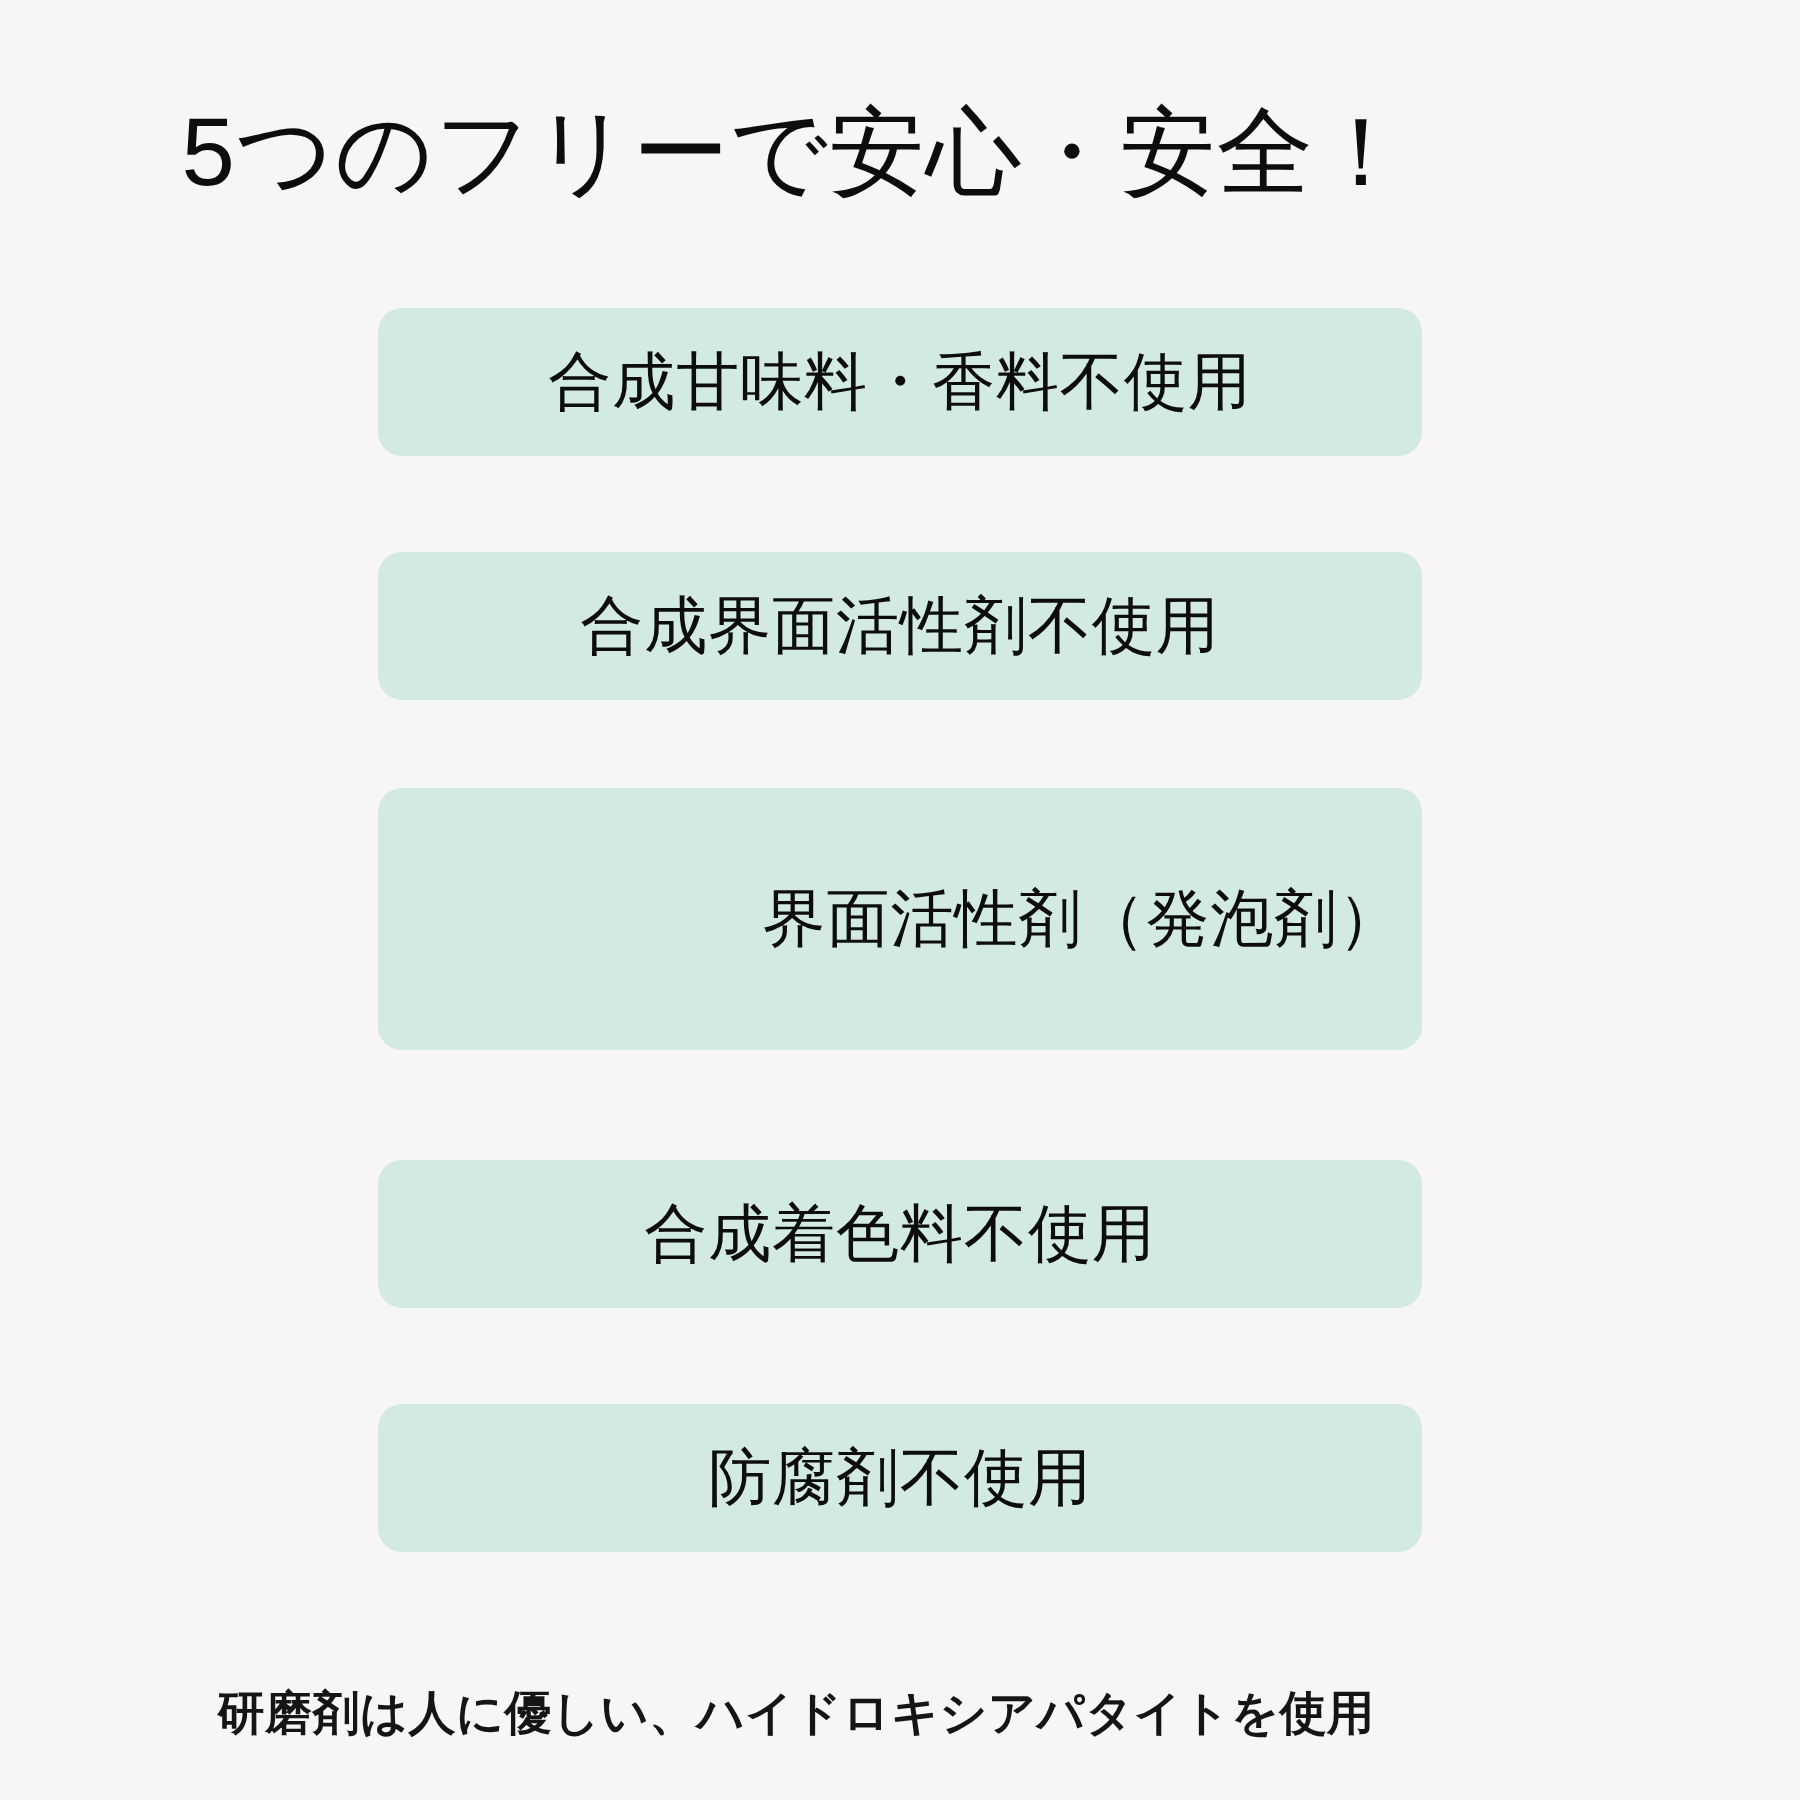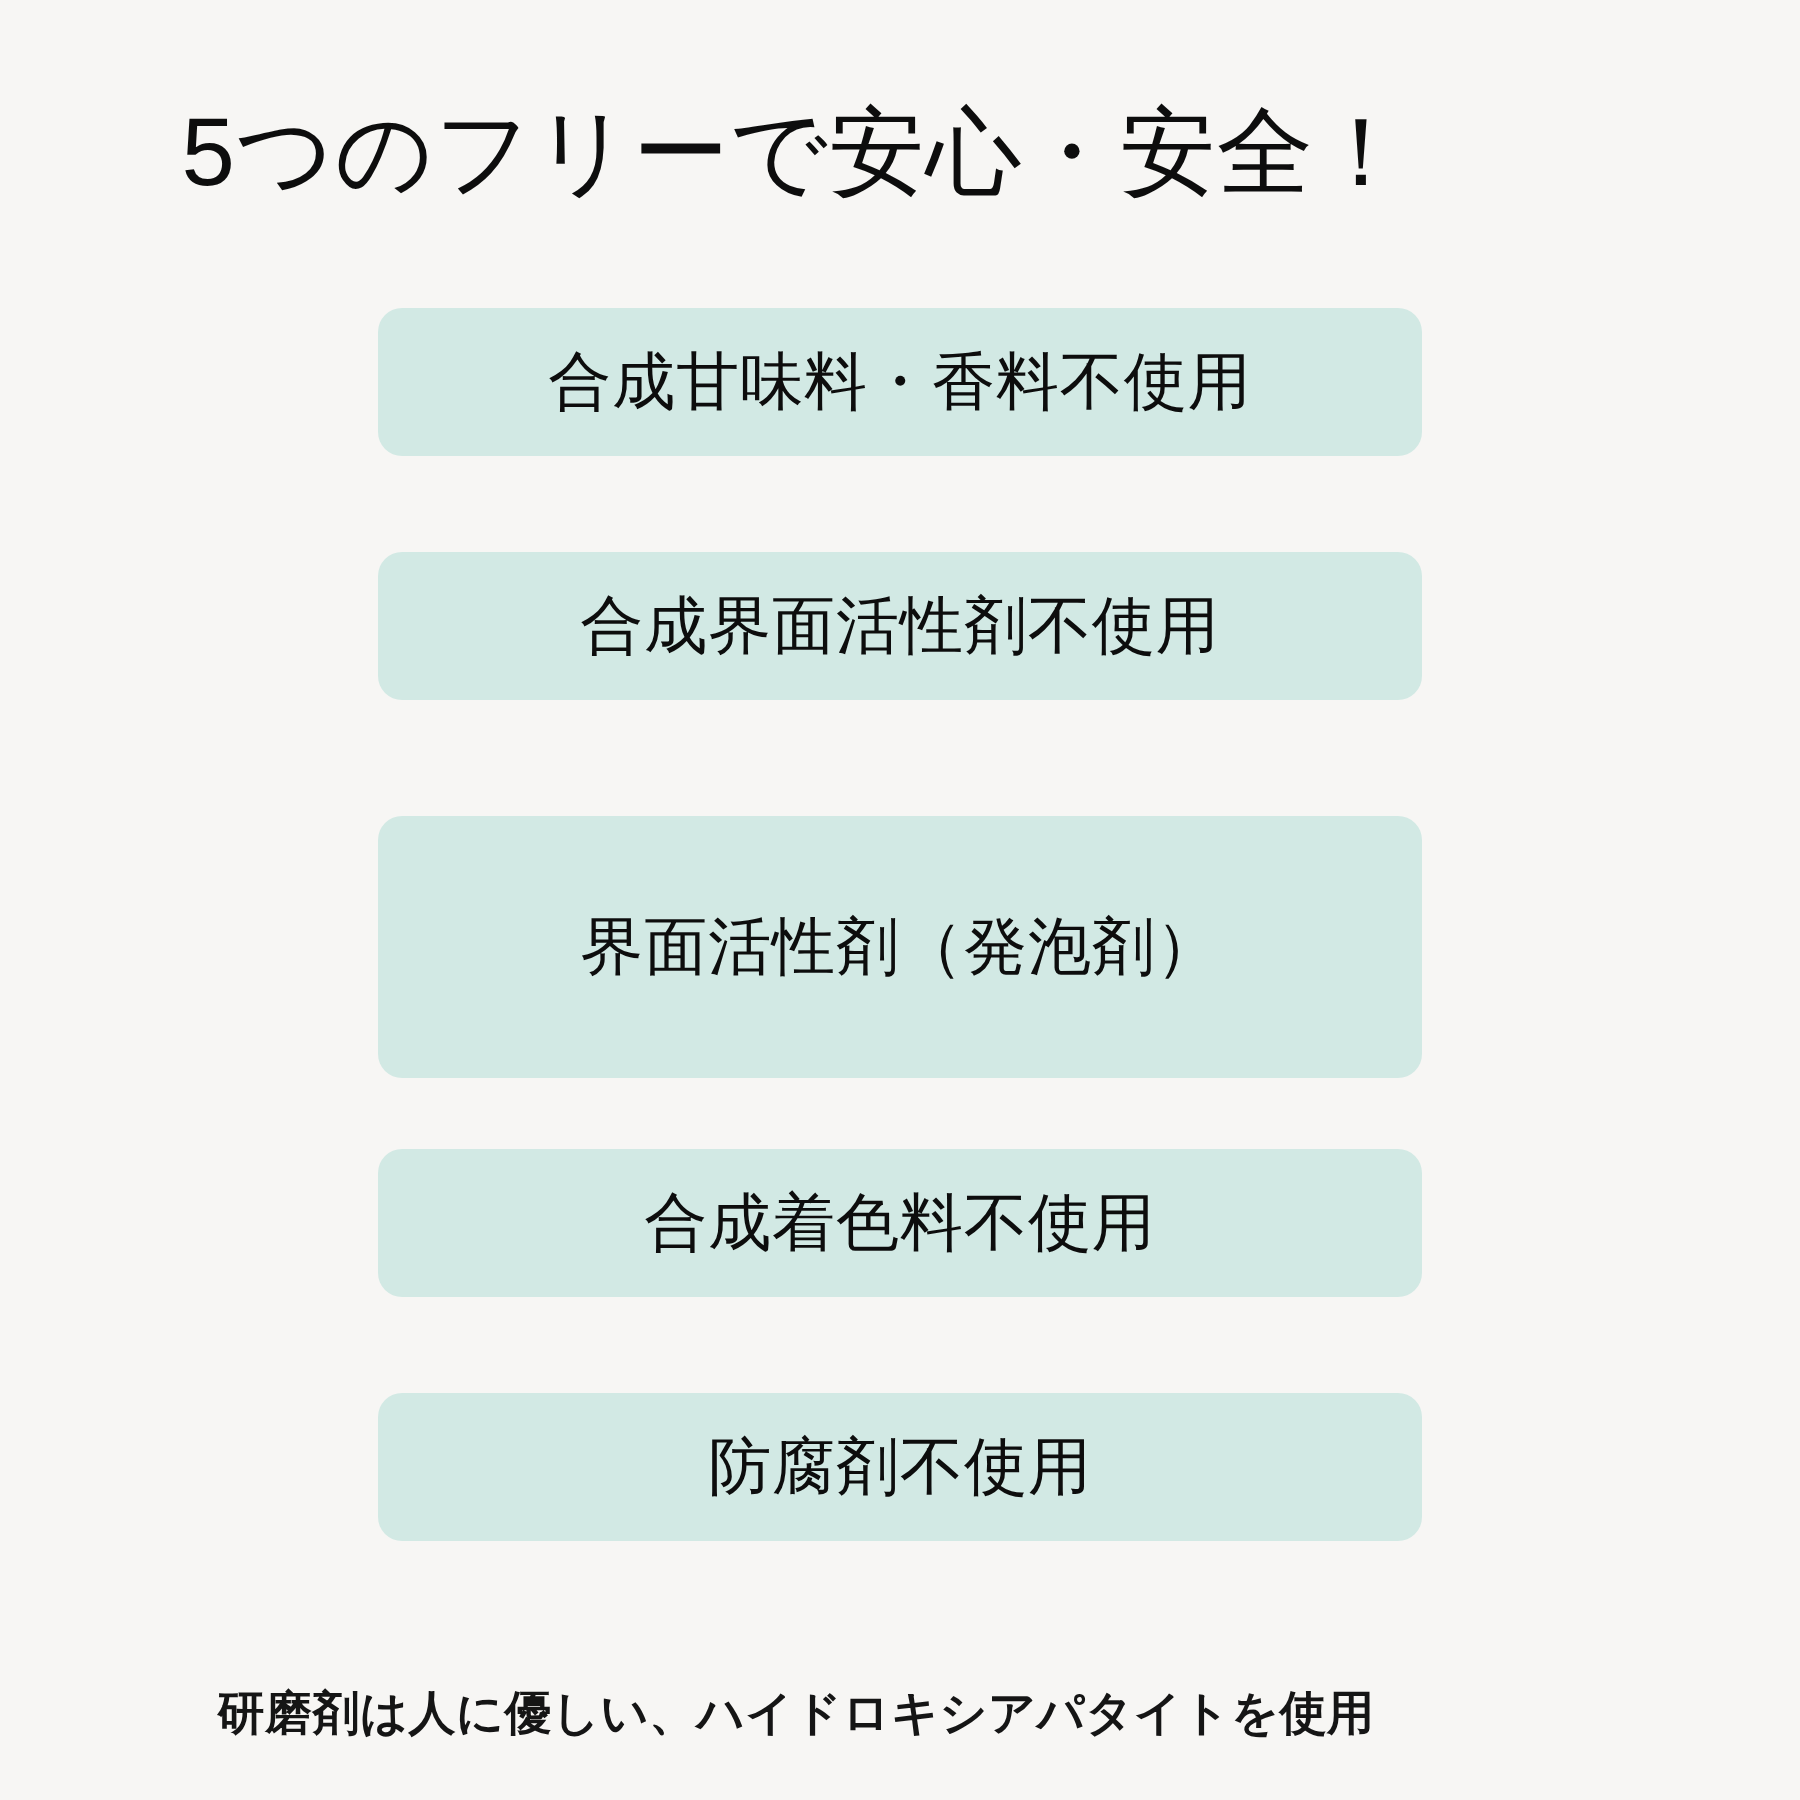--- a/index.html
+++ b/index.html
@@ -61,22 +61,22 @@
     text-align: center;
     color: #0d0d0d;
     font-size: 63px;
     line-height: 1.32;
     letter-spacing: 0.015em;
     font-weight: 400;
     padding: 0 20px;
   }
 
   .pill-1 { height: 148px; margin-bottom: 96px; }
-  .pill-2 { height: 148px; margin-bottom: 116px; }
-  .pill-3 { height: 262px; margin-bottom: 71px; }
+  .pill-2 { height: 148px; margin-bottom: 88px; }
+  .pill-3 { height: 262px; margin-bottom: 110px; justify-content: flex-end; }
   .pill-4 { height: 148px; margin-bottom: 96px; }
   .pill-5 { height: 148px; margin-bottom: 0; }
 
   .pill-text {
     display: block;
   }
 
   .pill-text .l1,
   .pill-text .l2 {
     display: block;

